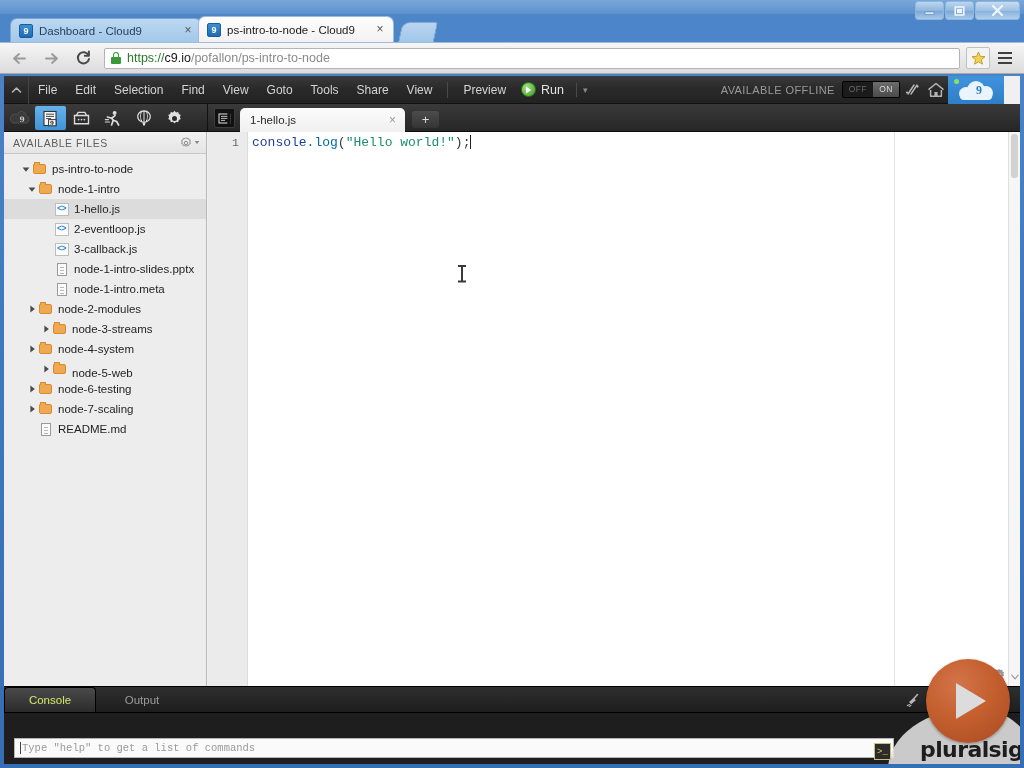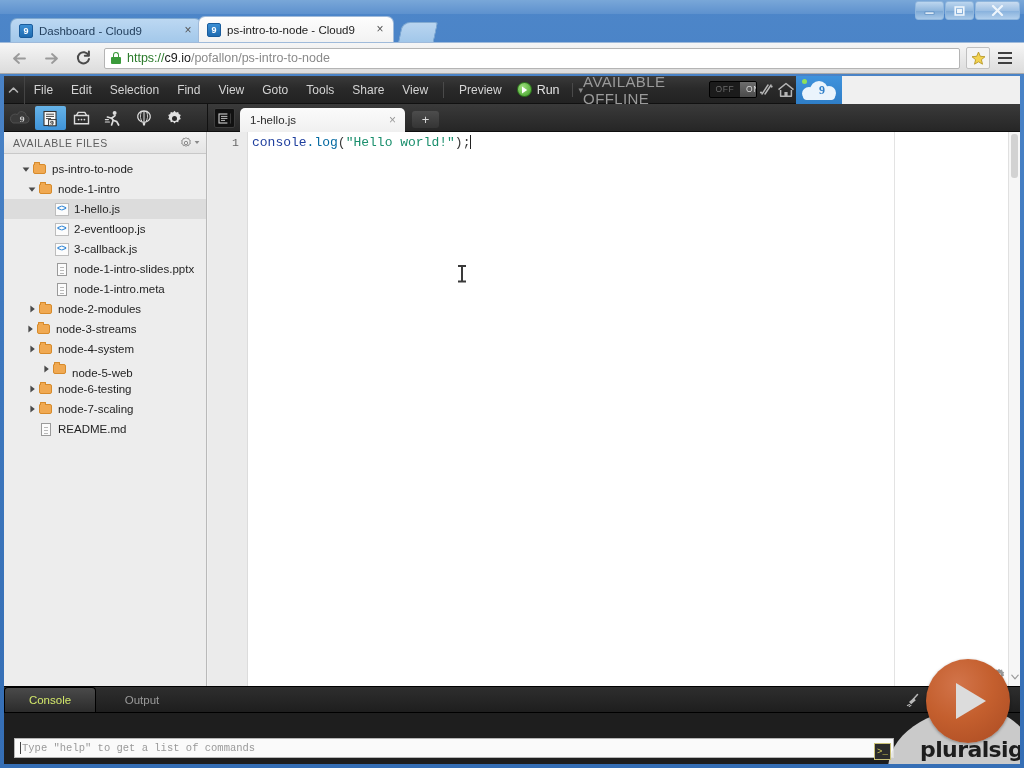--- a/index.html
+++ b/index.html
@@ -129,21 +129,21 @@
     display:flex;flex-direction:column;justify-content:center;align-items:center;gap:3px;
   }
   .hamb i{display:block;width:14px;height:2px;background:#3f3f3f;}
 
   
   .ide{
     position:absolute;left:4px;top:76px;width:1016px;height:688px;
     background:#f0f0f0;overflow:hidden;
   }
   .ide-menubar{
-    position:absolute;left:0;top:0;width:838px;height:28px;
+    position:absolute;left:0;top:0;width:1000px;height:28px;
     background:linear-gradient(180deg,#3a3a3a 0%,#2a2a2a 45%,#222 100%);
     display:flex;align-items:center;
     border-bottom:1px solid #111;
     box-sizing:border-box;
   }
   .collapse-caret{
     width:24px;height:28px;display:flex;align-items:center;justify-content:center;
     border-right:1px solid #444;
   }
   .menu-item{
@@ -155,21 +155,21 @@
   .run-circle{
     width:15px;height:15px;border-radius:50%;
     background:radial-gradient(circle at 35% 32%,#9fe07f,#3f9e27);
     display:flex;align-items:center;justify-content:center;
     border:1px solid #2e7a1c;box-sizing:border-box;
   }
   .run-circle svg{display:block;}
   .run-label{color:#e2e2e2;font-size:12.5px;}
   .run-caret{color:#8a8a8a;font-size:9px;padding-left:6px;border-left:1px solid #4a4a4a;margin-left:6px;height:14px;line-height:14px;}
   .menu-right{margin-left:auto;display:flex;align-items:center;height:28px;padding-right:0;}
-  .offline-label{color:#9a9a9a;font-size:15px;letter-spacing:.4px;}
+  .offline-label{color:#9a9a9a;font-size:11px;letter-spacing:.4px;margin-right:7px;}
   .toggle{
     display:flex;height:15px;border:1px solid #000;border-radius:2px;overflow:hidden;
     background:#1b1b1b;
   }
   .toggle span{
     font-size:8.5px;letter-spacing:.5px;padding:0 6px;line-height:15px;display:block;
   }
   .toggle .off{color:#6a6a6a;}
   .toggle .on{color:#d8d8d8;background:linear-gradient(180deg,#6d6d6d,#4a4a4a);}
   .mini-icon{width:24px;height:28px;display:flex;align-items:center;justify-content:center;color:#b5b5b5;}
@@ -700,21 +700,21 @@
               <span class="arrow">
                 <svg width="7" height="8" viewBox="0 0 7 8">
                   <path d="M1.4 0.6 L5.8 4 L1.4 7.4 Z" fill="#4a4a4a"></path>
                 </svg>
               </span>
               <span class="ficon">
                 <span class="folder"></span>
               </span>
               <span>node-2-modules</span>
             </div>
-            <div class="trow" style="padding-left: 20px;">
+            <div class="trow" style="padding-left: 36px;">
               <span class="arrow">
                 <svg width="7" height="8" viewBox="0 0 7 8">
                   <path d="M1.4 0.6 L5.8 4 L1.4 7.4 Z" fill="#4a4a4a"></path>
                 </svg>
               </span>
               <span class="ficon">
                 <span class="folder"></span>
               </span>
               <span>node-3-streams</span>
             </div>

